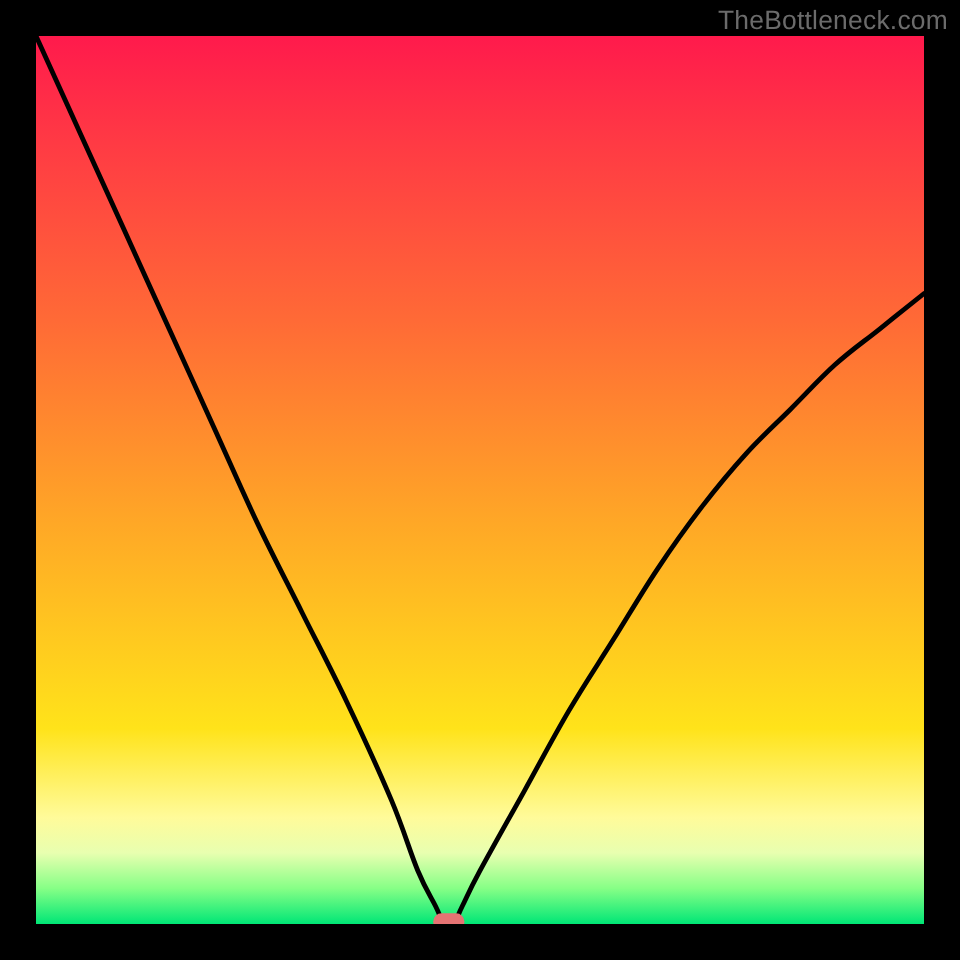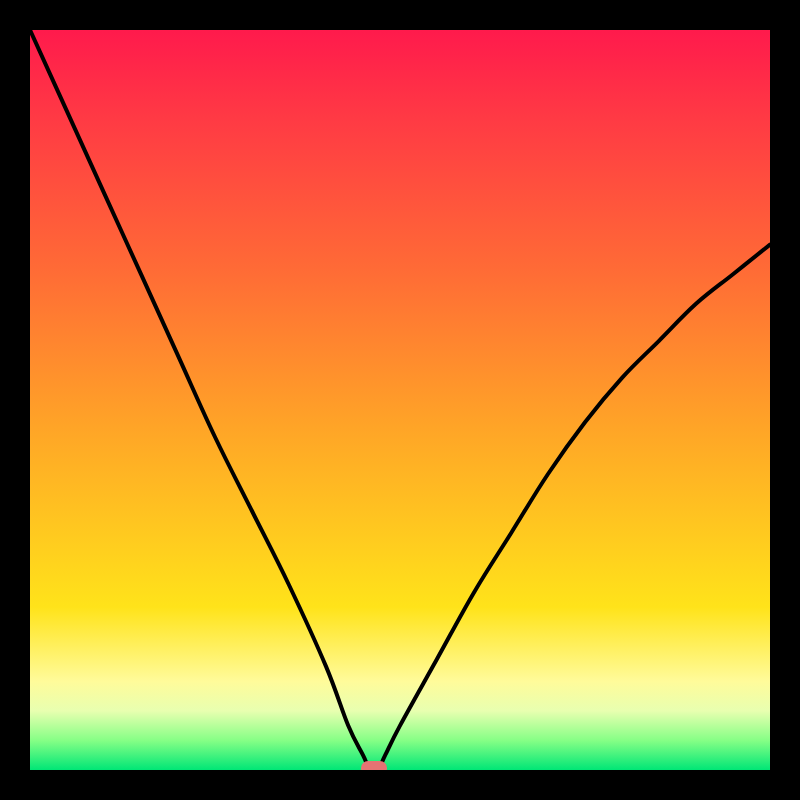--- a/index.html
+++ b/index.html
@@ -67,20 +67,21 @@
     border-radius: 7px;
     background: #e57373;
     z-index: 6;
   }
 </style>
 </head>
 <body>
 
 <div class="frame">
 
+  <div class="attribution">TheBottleneck.com</div>
 
   <div class="plot-area">
     <div class="gradient-bg"></div>
 
     <svg class="curve" viewBox="0 0 740 740" preserveAspectRatio="none">
       <path id="curve-path" fill="none" stroke="#000" stroke-width="4" stroke-linecap="round" stroke-linejoin="round" d="M 0,0 C 6.66,14.651999999999996 23.68,52.09599999999999 37,81.39999999999998 C 50.32,110.70399999999997 60.68,133.49599999999995 74,162.79999999999995 C 87.32,192.10399999999996 97.68,214.896 111,244.2 C 124.32,273.504 134.68,296.29599999999994 148,325.59999999999997 C 161.32,354.904 171.68,379.028 185,407 C 198.32,434.972 208.68,454.36 222,481 C 235.32,507.64 245.68,527.028 259,555 C 272.32,582.972 285.344,611.092 296,636.4 C 306.656,661.708 311.53999999999996,679.616 318.2,695.6 C 324.86,711.5840000000001 329.004,717.2080000000001 333,725.2 C 336.996,733.192 337.73600000000005,737.336 340.40000000000003,740 C 343.064,742.664 345.13599999999997,742.664 347.79999999999995,740 C 350.46399999999994,737.336 351.204,733.192 355.2,725.2 C 359.19599999999997,717.2080000000001 360.676,712.916 370,695.6 C 379.324,678.284 393.68000000000006,652.976 407.00000000000006,629 C 420.32000000000005,605.024 430.68,585.044 444,562.4 C 457.32,539.756 467.68,524.512 481,503.2 C 494.32,481.888 504.68,463.98 518,444 C 531.32,424.02 541.68,409.5160000000001 555,392.20000000000005 C 568.32,374.884 578.68,362.45199999999994 592,347.79999999999995 C 605.32,333.14799999999997 615.68,324.12 629,310.8 C 642.32,297.48 652.68,285.788 666,273.8 C 679.32,261.812 689.68,254.856 703,244.2 C 716.32,233.54399999999998 733.34,219.92800000000003 740,214.60000000000002"></path>
     </svg>
 
     <div class="trough-marker" id="trough-marker" style="left: 331.1px; top: 731px;"></div>
   </div>

